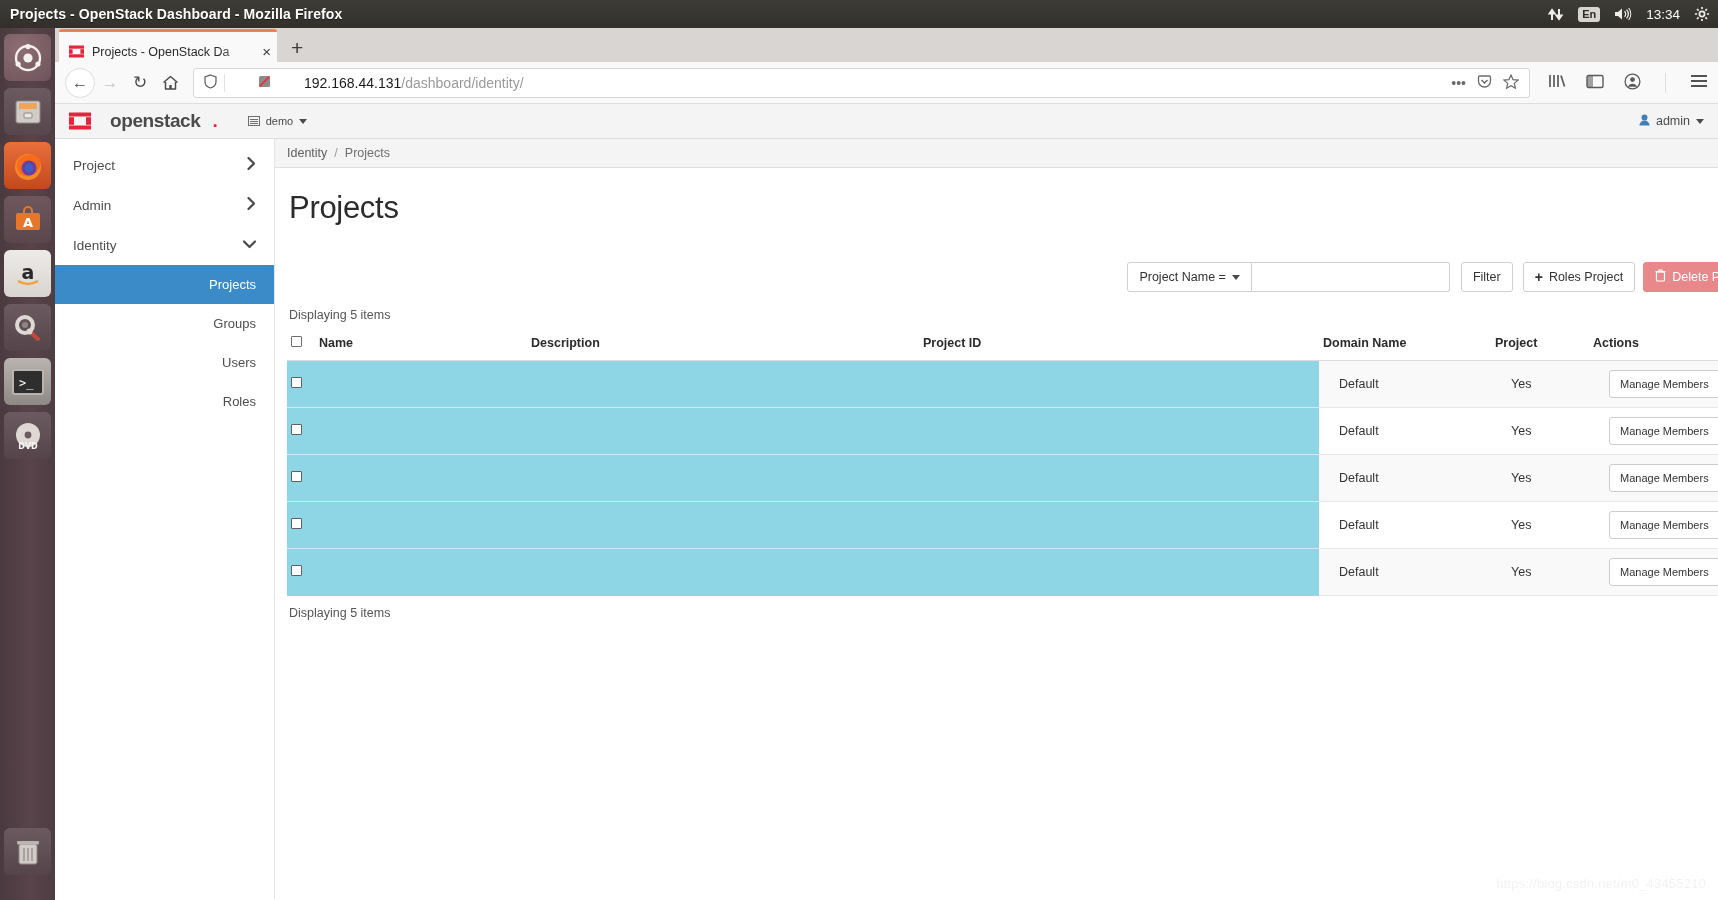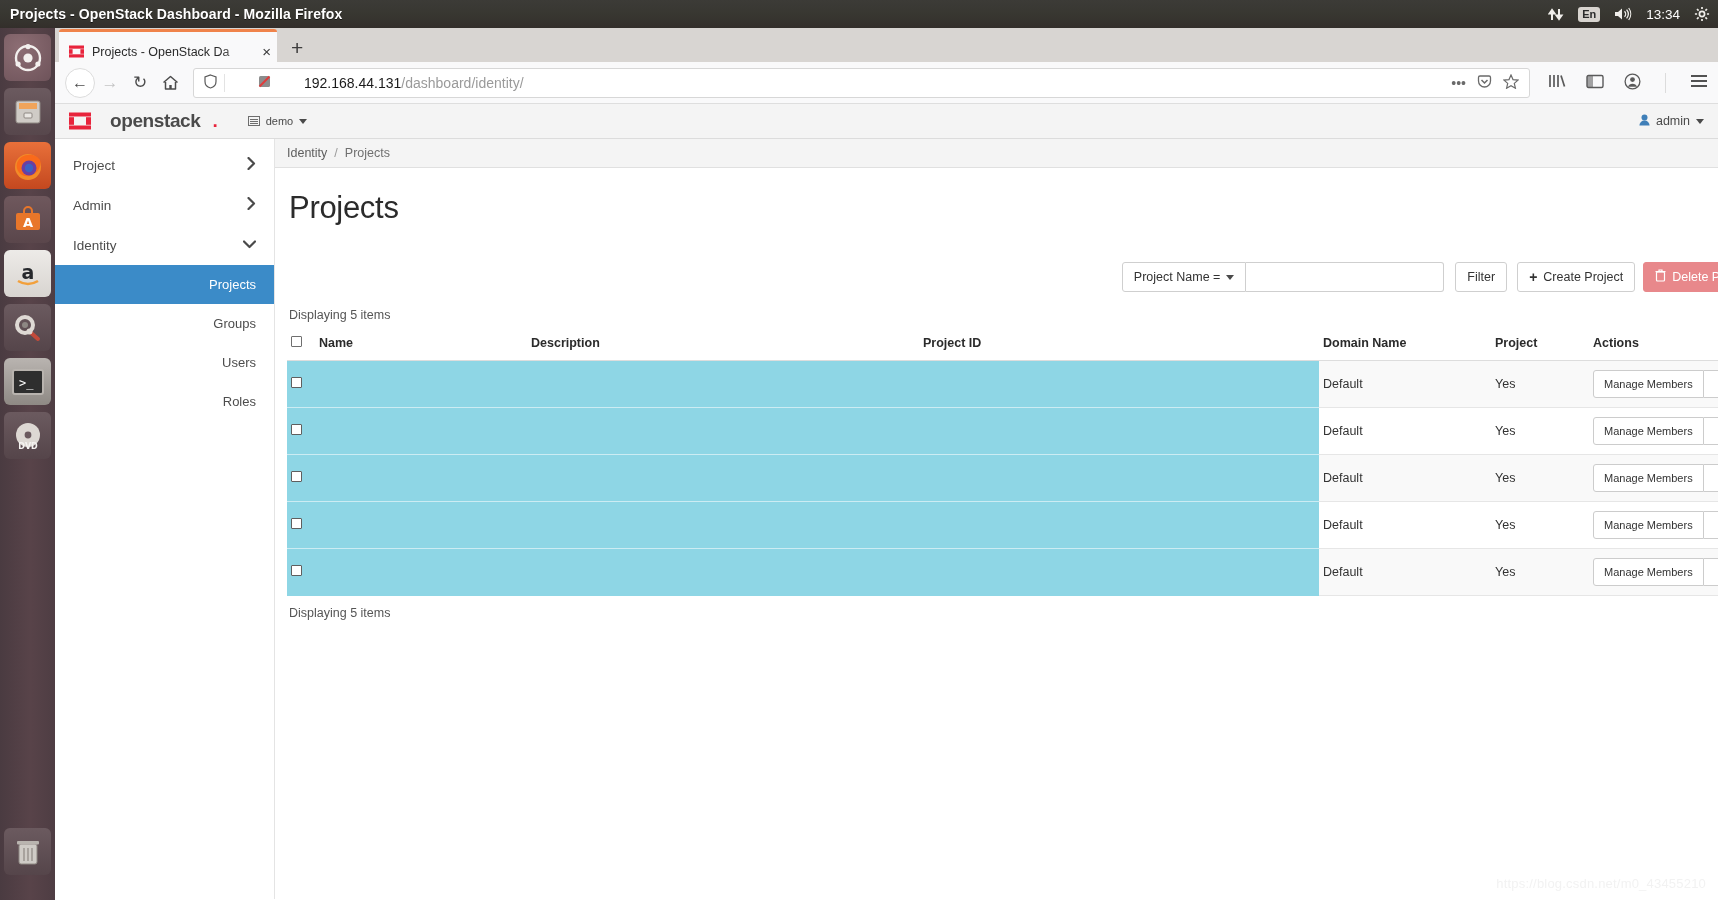--- a/index.html
+++ b/index.html
@@ -157,21 +157,21 @@
 
   .count-line { font-size: 12.5px; color: #555; margin: 16px 0 8px 2px; }
   .count-line.bottom { margin-top: 10px; }
 
   table.projects { width: 100%; border-collapse: collapse; table-layout: fixed; }
   table.projects th {
     text-align: left; font-size: 12.5px; color: #2b2b2b; font-weight: bold;
     padding: 6px 4px 10px 4px; border-bottom: 1px solid #dddddd;
   }
   table.projects td {
-    font-size: 12.5px; color: #333; padding: 0 4px; height: 47px;
+    font-size: 12.5px; color: #333; padding: 0 20px; height: 47px;
     border-bottom: 1px solid #e6e6e6; vertical-align: middle;
   }
   table.projects tbody tr:nth-child(odd) { background: #f9f9f9; }
   table.projects tbody tr:nth-child(even) { background: #ffffff; }
   .cb { width: 11px; height: 11px; border: 1px solid #6f6f6f; background: #fff; display: inline-block; border-radius: 1px; }
   .col-cb { width: 28px; }
   .col-name { width: 212px; }
   .col-desc { width: 392px; }
   .col-pid { width: 400px; }
   .col-domain { width: 172px; }
@@ -485,21 +485,21 @@
 
           <div class="table-toolbar">
             <span class="btn split">
               <span>Project Name =</span>
               <span class="caret"></span>
             </span>
             <input class="filter-input" type="text" placeholder="" style="">
             <span class="btn filter">Filter</span>
             <span class="btn create">
               <span class="plus">+</span>
-              <span>Create Project</span>
+              <span>Roles Project</span>
             </span>
             <span class="btn danger">
               <span>
                 <svg width="11" height="13" viewBox="0 0 11 13">
                     <rect x="1.5" y="3" width="8" height="9" rx="1" fill="none" stroke="#fff" stroke-width="1.2"></rect>
                     <path d="M0.5 2.6 H10.5 M4 2.6 V1 H7 V2.6" fill="none" stroke="#fff" stroke-width="1.2"></path>
                   </svg>
               </span>
               <span>Delete Projects</span>
             </span>

